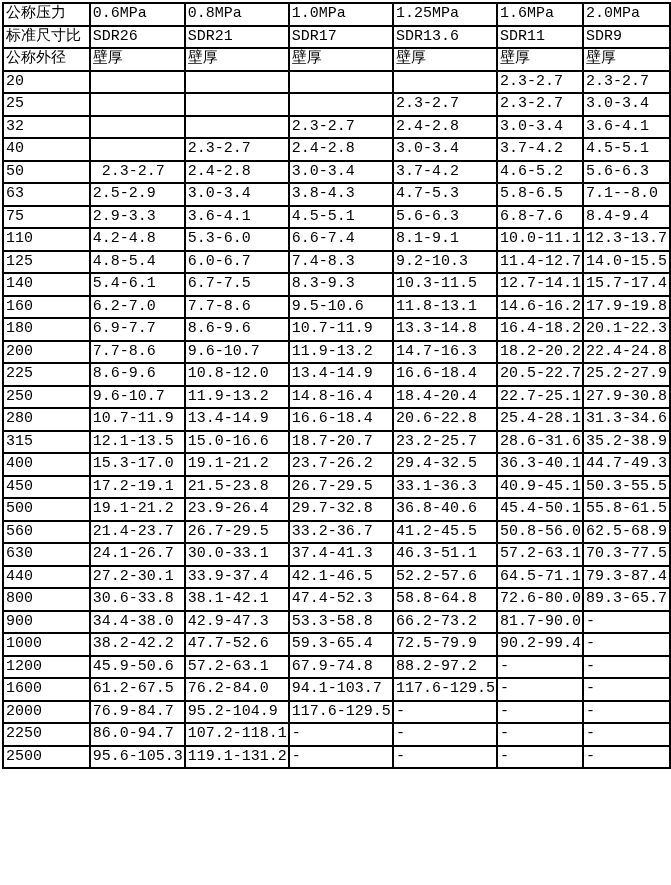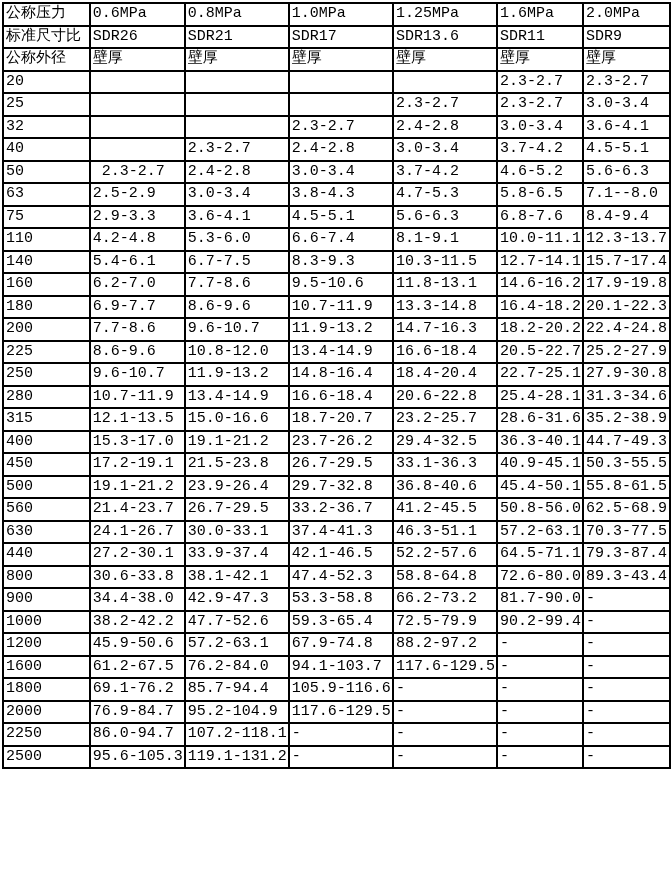--- a/index.html
+++ b/index.html
@@ -139,20 +139,29 @@
       <tr>
         <td>110</td>
         <td>4.2-4.8</td>
         <td>5.3-6.0</td>
         <td>6.6-7.4</td>
         <td>8.1-9.1</td>
         <td>10.0-11.1</td>
         <td>12.3-13.7</td>
       </tr>
       <tr>
+        <td>125</td>
+        <td>4.8-5.4</td>
+        <td>6.0-6.7</td>
+        <td>7.4-8.3</td>
+        <td>9.2-10.3</td>
+        <td>11.4-12.7</td>
+        <td>14.0-15.5</td>
+      </tr>
+      <tr>
         <td>140</td>
         <td>5.4-6.1</td>
         <td>6.7-7.5</td>
         <td>8.3-9.3</td>
         <td>10.3-11.5</td>
         <td>12.7-14.1</td>
         <td>15.7-17.4</td>
       </tr>
       <tr>
         <td>160</td>
@@ -271,21 +280,21 @@
         <td>64.5-71.1</td>
         <td>79.3-87.4</td>
       </tr>
       <tr>
         <td>800</td>
         <td>30.6-33.8</td>
         <td>38.1-42.1</td>
         <td>47.4-52.3</td>
         <td>58.8-64.8</td>
         <td>72.6-80.0</td>
-        <td>89.3-43.4</td>
+        <td>89.3-65.7</td>
       </tr>
       <tr>
         <td>900</td>
         <td>34.4-38.0</td>
         <td>42.9-47.3</td>
         <td>53.3-58.8</td>
         <td>66.2-73.2</td>
         <td>81.7-90.0</td>
         <td>-</td>
       </tr>
@@ -310,29 +319,20 @@
       <tr>
         <td>1600</td>
         <td>61.2-67.5</td>
         <td>76.2-84.0</td>
         <td>94.1-103.7</td>
         <td>117.6-129.5</td>
         <td>-</td>
         <td>-</td>
       </tr>
       <tr>
-        <td>1800</td>
-        <td>69.1-76.2</td>
-        <td>85.7-94.4</td>
-        <td>105.9-116.6</td>
-        <td>-</td>
-        <td>-</td>
-        <td>-</td>
-      </tr>
-      <tr>
         <td>2000</td>
         <td>76.9-84.7</td>
         <td>95.2-104.9</td>
         <td>117.6-129.5</td>
         <td>-</td>
         <td>-</td>
         <td>-</td>
       </tr>
       <tr>
         <td>2250</td>

